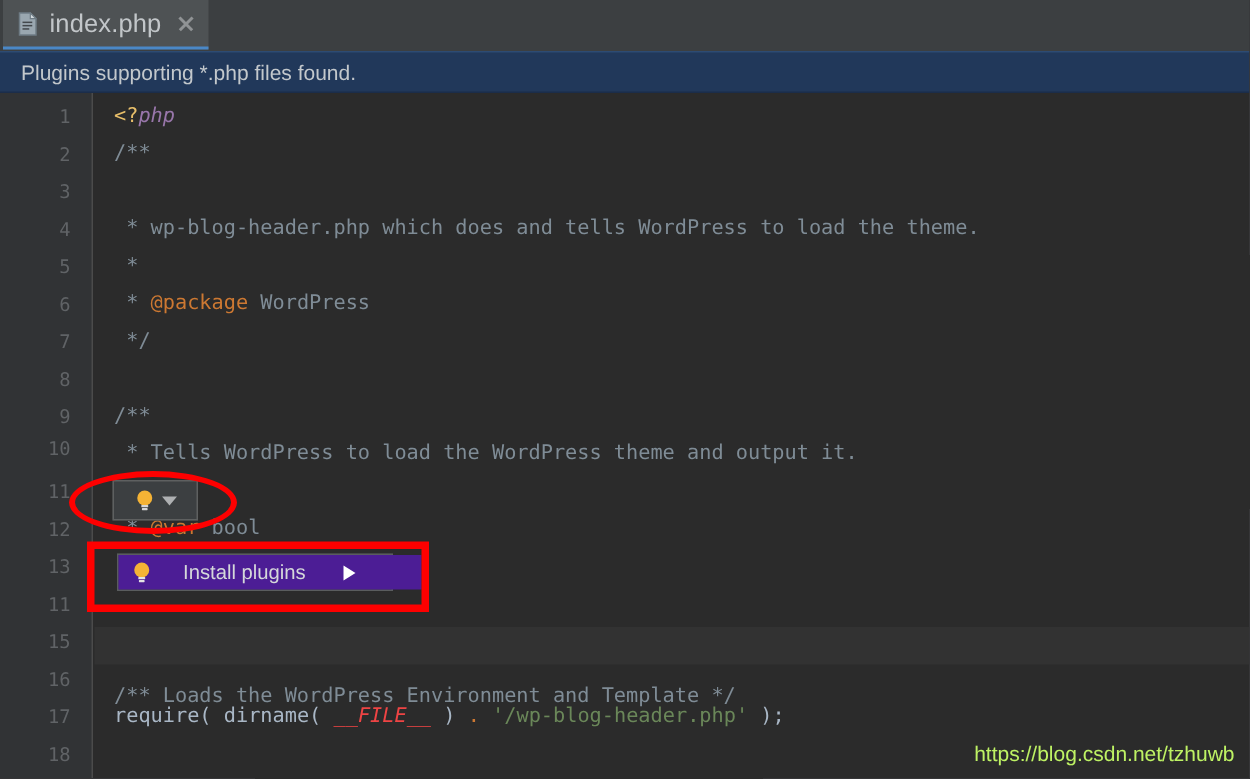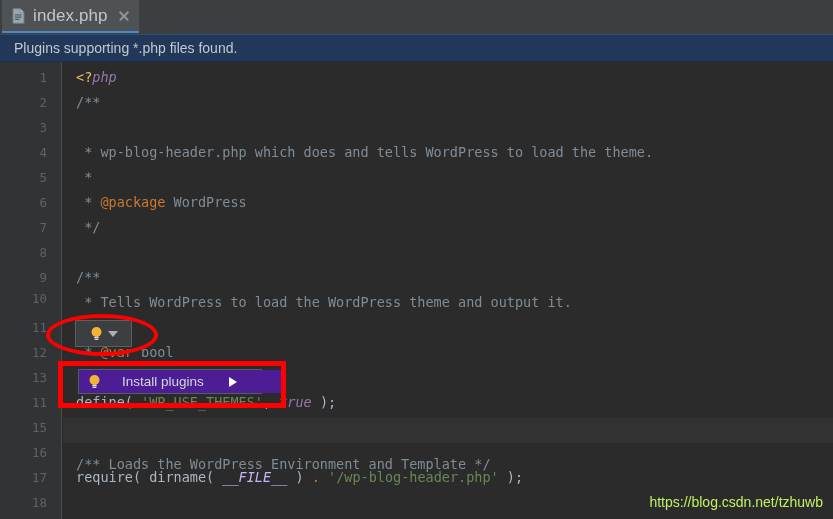--- a/index.html
+++ b/index.html
@@ -130,21 +130,21 @@
     position: absolute;
     left: 63px; right: 0;
     height: 25px;
     background: #323232;
   }
   .t-doc     { color: #7f8c96; }
   .t-tag     { color: #e8bf6a; }
   .t-php     { color: #9876aa; font-style: italic; }
   .t-kw      { color: #cc7832; }
   .t-str     { color: #6a8759; }
-  .t-const   { color: #c4b5fd; font-style: italic; }
+  .t-const   { color: #ef4444; font-style: italic; }
   .t-func    { color: #a9b7c6; }
   .t-op      { color: #a9b7c6; }
   .t-true    { color: #9876aa; font-style: italic; }
   .t-dot     { color: #cc7832; }
 
   
   .bulb-btn {
     position: absolute;
     left: 75px; top: 320px;
     width: 57px; height: 27px;
@@ -306,21 +306,20 @@
       <div class="code-line t-doc" style="top:203px;">/**</div>
 
       <div class="code-line t-doc" style="top:228px;"> * Tells WordPress to load the WordPress theme and output it.</div>
 
       <div class="code-line t-doc" style="top:253px;"> *</div>
 
       <div class="code-line t-doc" style="top:278px;"> * <span class="t-kw">@var</span> bool</div>
 
       <div class="code-line t-doc" style="top:303px;"> */</div>
 
-      <div class="code-line" style="top:328px;"><span class="t-func">define</span><span class="t-op">( </span><span class="t-str">'WP_USE_THEMES'</span><span class="t-op">, </span><span class="t-true">true</span><span class="t-op"> );</span></div>
 
       <div class="code-line" style="top:353px;"></div>
 
       <div class="code-line t-doc" style="top:378px;margin-top:12px;">/** Loads the WordPress Environment and Template */</div>
 
       <div class="code-line" style="top:403px;"><span class="t-func">require</span><span class="t-op">( </span><span class="t-func">dirname</span><span class="t-op">( </span><span class="t-const">__FILE__</span><span class="t-op"> ) </span><span class="t-dot">.</span><span class="t-op"> </span><span class="t-str">'/wp-blog-header.php'</span><span class="t-op"> );</span></div>
 
       <div class="code-line" style="top:428px;"></div>
 
     </div>

